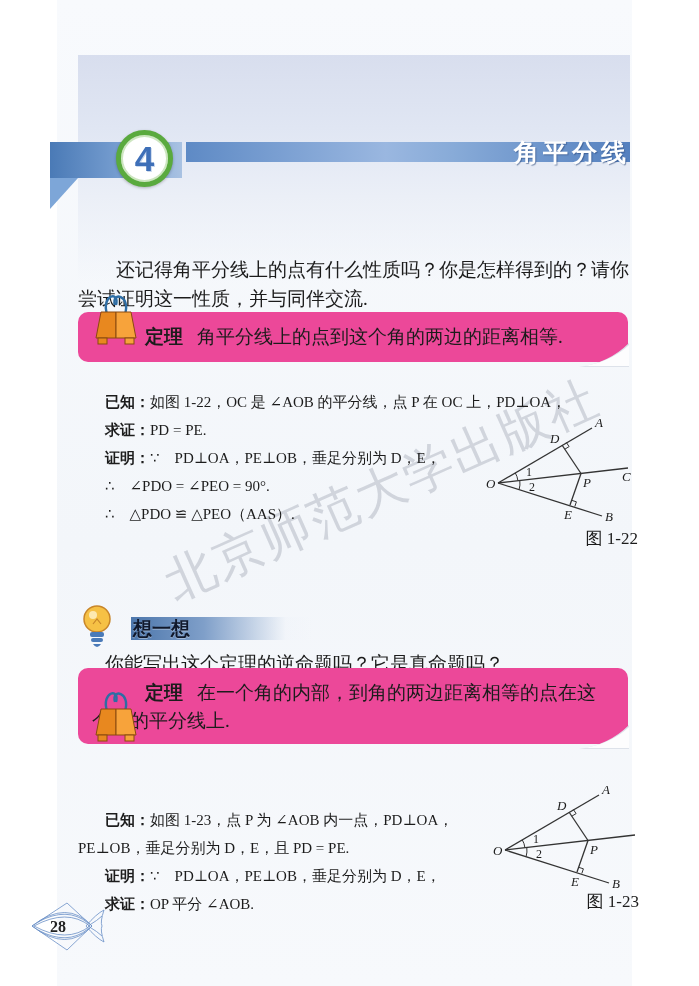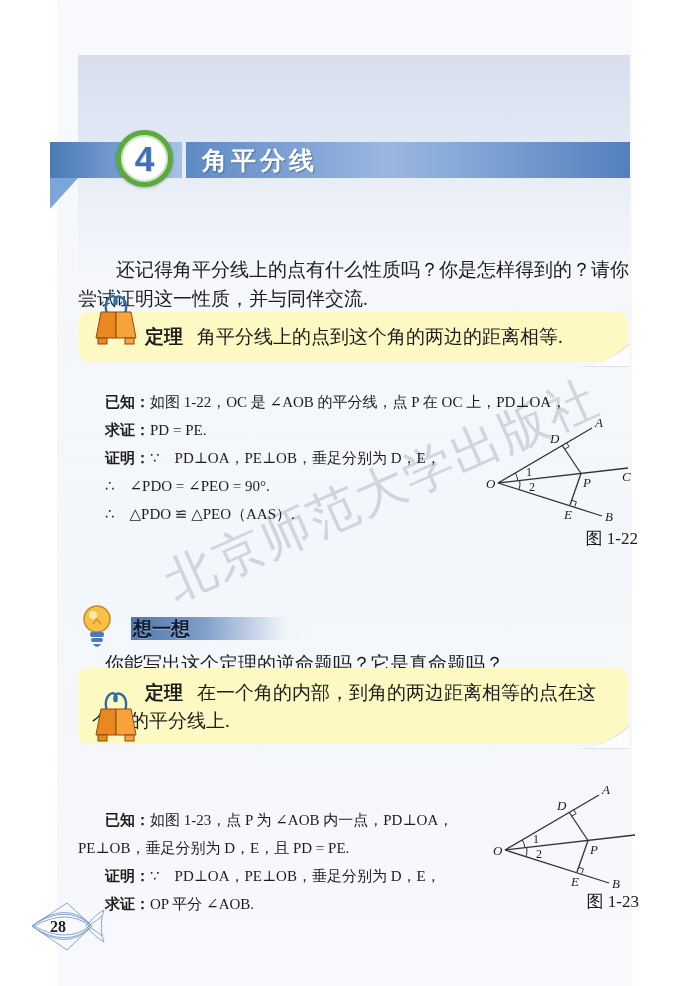--- a/index.html
+++ b/index.html
@@ -42,39 +42,39 @@
     box-shadow:0 0 0 2px #cde6c0 inset, 0 1px 3px rgba(0,0,0,0.25);
     z-index:3;
     display:flex;align-items:center;justify-content:center;
   }
   .circle-badge .num{
     font-family:"Liberation Sans","DejaVu Sans",sans-serif;
     font-weight:bold;font-size:35px;color:#3e6fb8;line-height:1;
     text-shadow:1px 1px 0 #c9d8ee;
   }
   .title-band{
-    left:186px;top:142px;width:444px;height:36px;
+    left:186px;top:142px;width:444px;height:20px;
     background:linear-gradient(90deg,#5e8ac5 0%,#9ab7e0 45%,#88abd8 60%,#5480bf 100%);
     z-index:2;
-    display:flex;align-items:center;
+    display:flex;align-items:center;justify-content:flex-end;
   }
   .title-band .t{
     font-family:"Liberation Sans","DejaVu Sans",sans-serif;
     font-weight:bold;font-size:25px;color:#ffffff;
     letter-spacing:4px;padding-left:16px;
     text-shadow:1px 1px 1px rgba(40,70,120,0.55);
   }
   
   .intro{
     left:78px;top:228px;width:552px;z-index:2;
     font-size:19px;line-height:28.5px;text-indent:2em;margin-top:28px;
   }
   
   .thm-box{
-    background:#fef9c3;border-radius:10px;z-index:2;
+    background:#ec4899;border-radius:10px;z-index:2;
     font-size:19px;
   }
   .thm-box .curl{position:absolute;right:-3px;bottom:-7px;}
   .thm1{left:78px;top:312px;width:550px;height:50px;}
   .thm1 .txt{padding:0 14px 0 67px;line-height:50px;}
   .thm2{left:78px;top:668px;width:550px;height:76px;}
   .thm2 .txt{padding:11px 14px 0 14px;text-indent:53px;line-height:28px;}
   .thm-label{font-family:"Liberation Sans","DejaVu Sans",sans-serif;font-weight:700;margin-right:14px;}
   .clip{z-index:4;}
   .clip1{left:92px;top:289px;}

